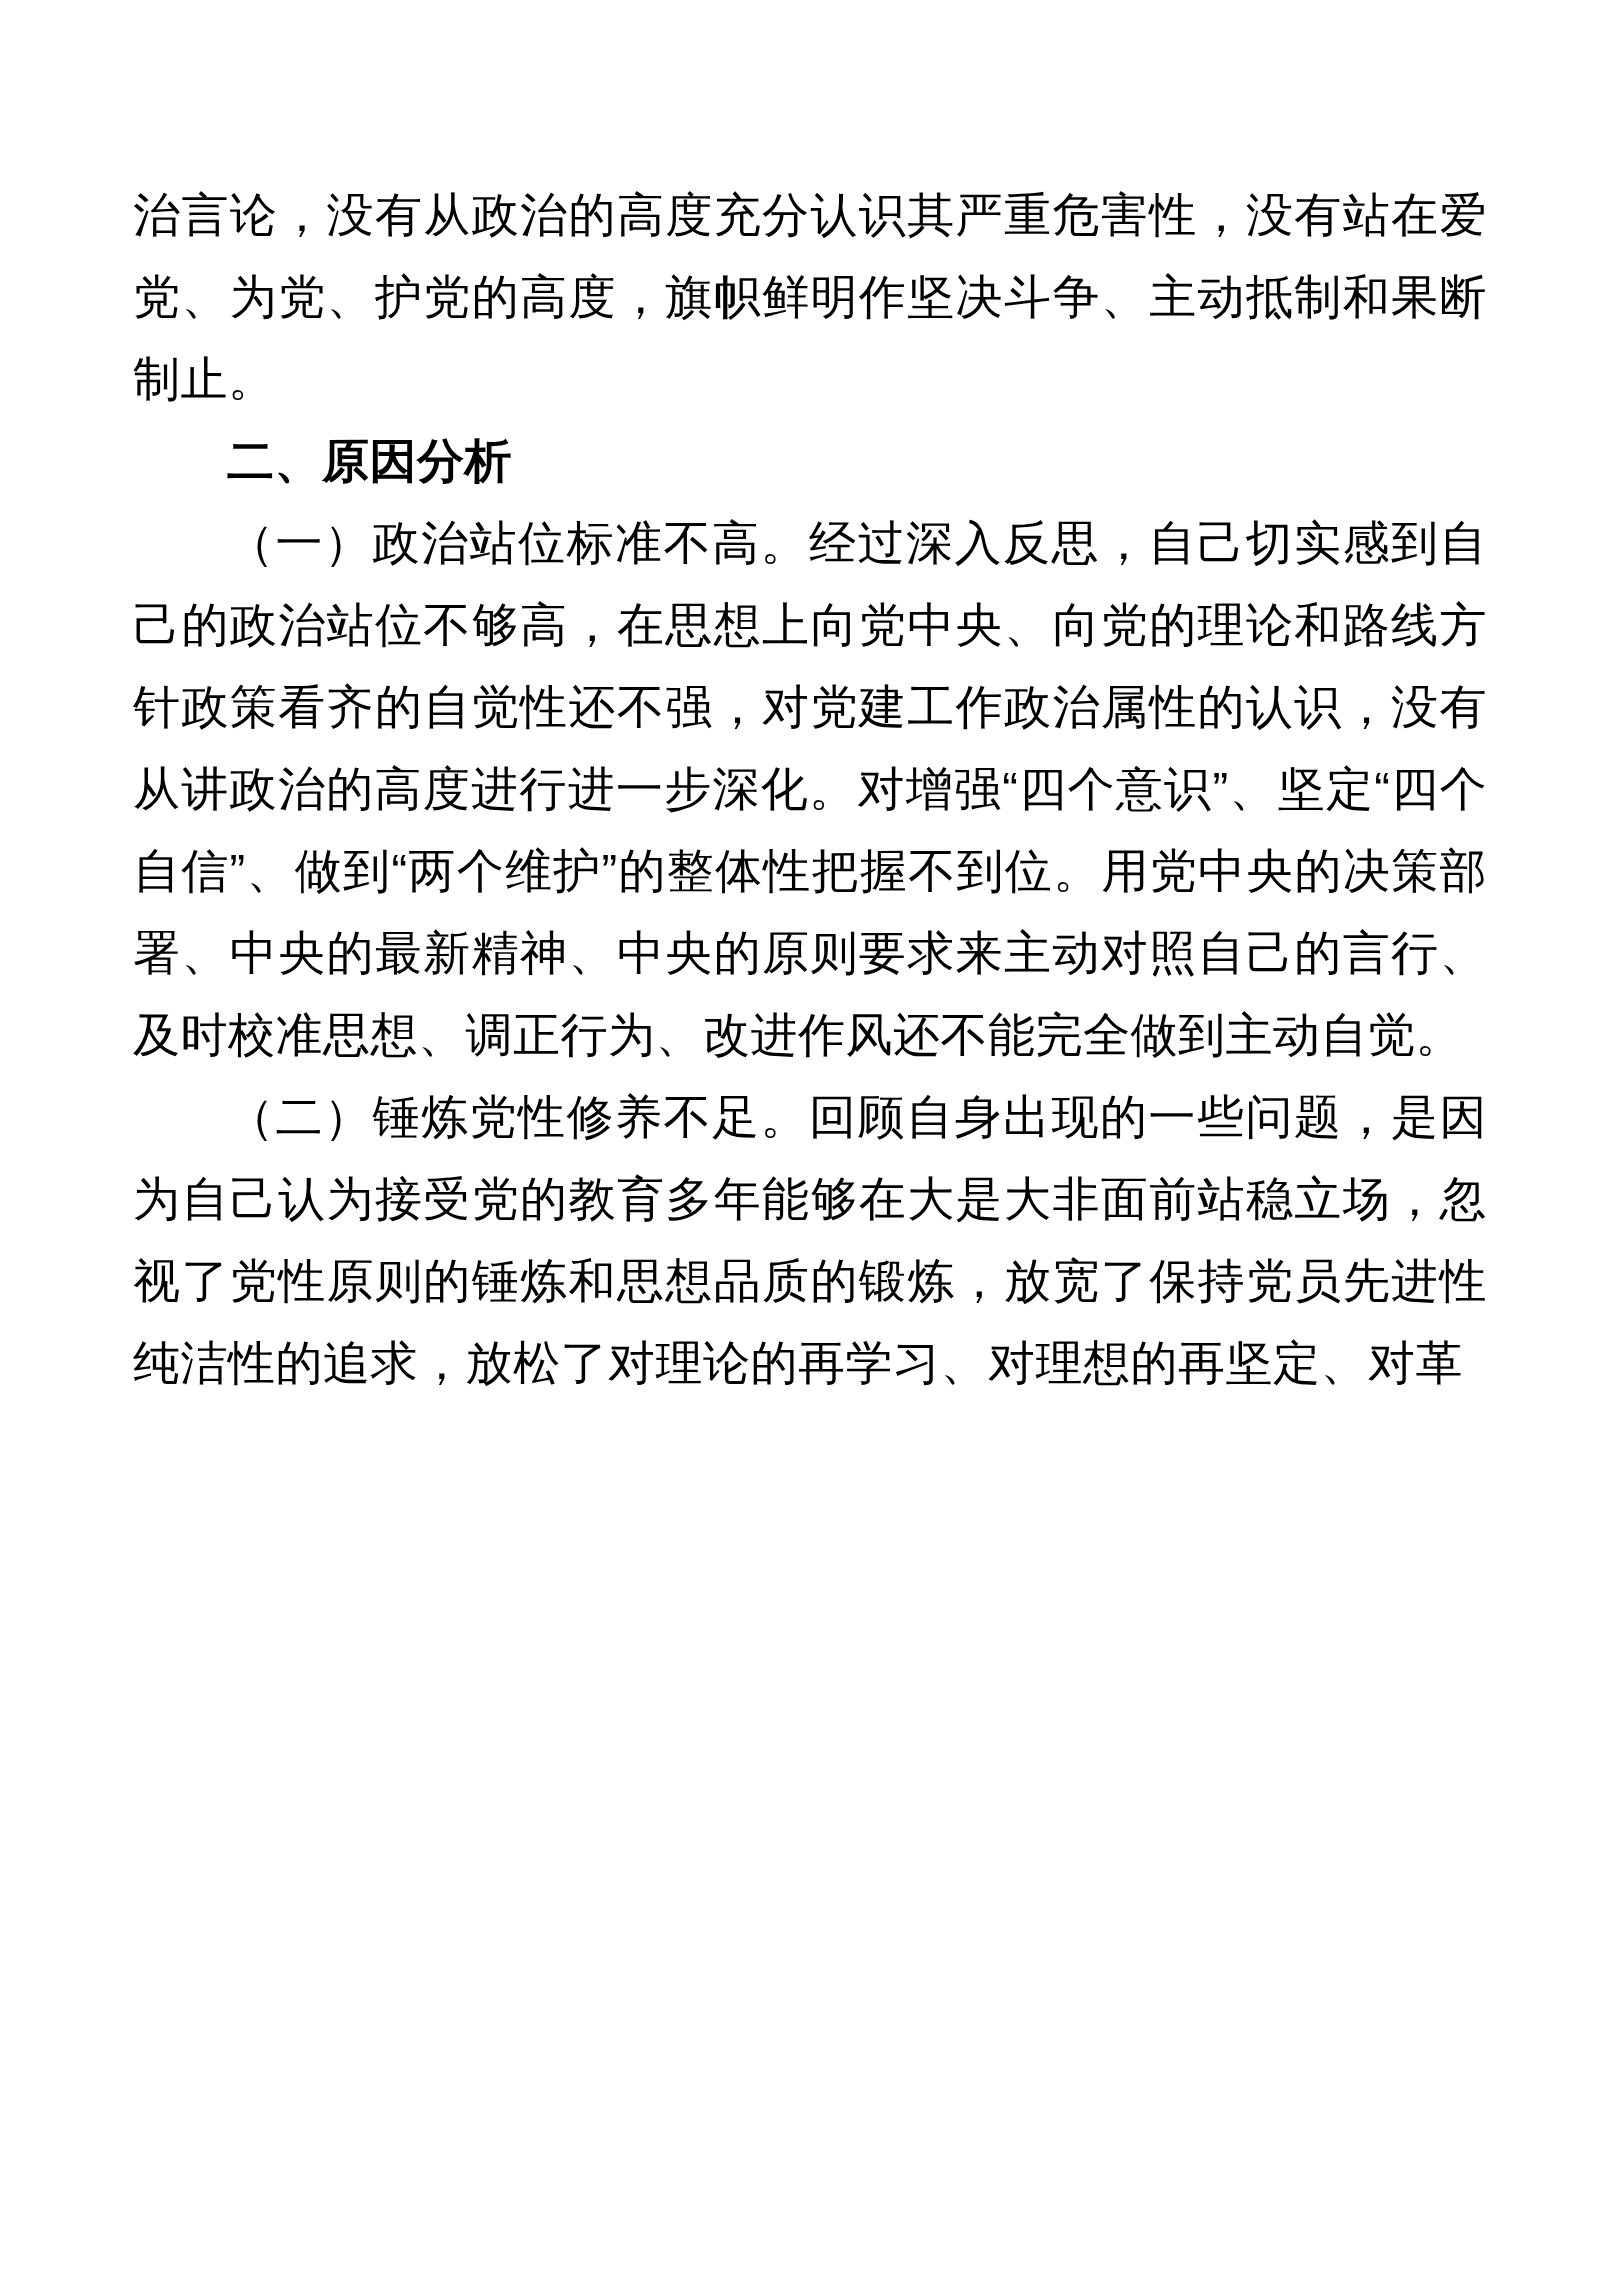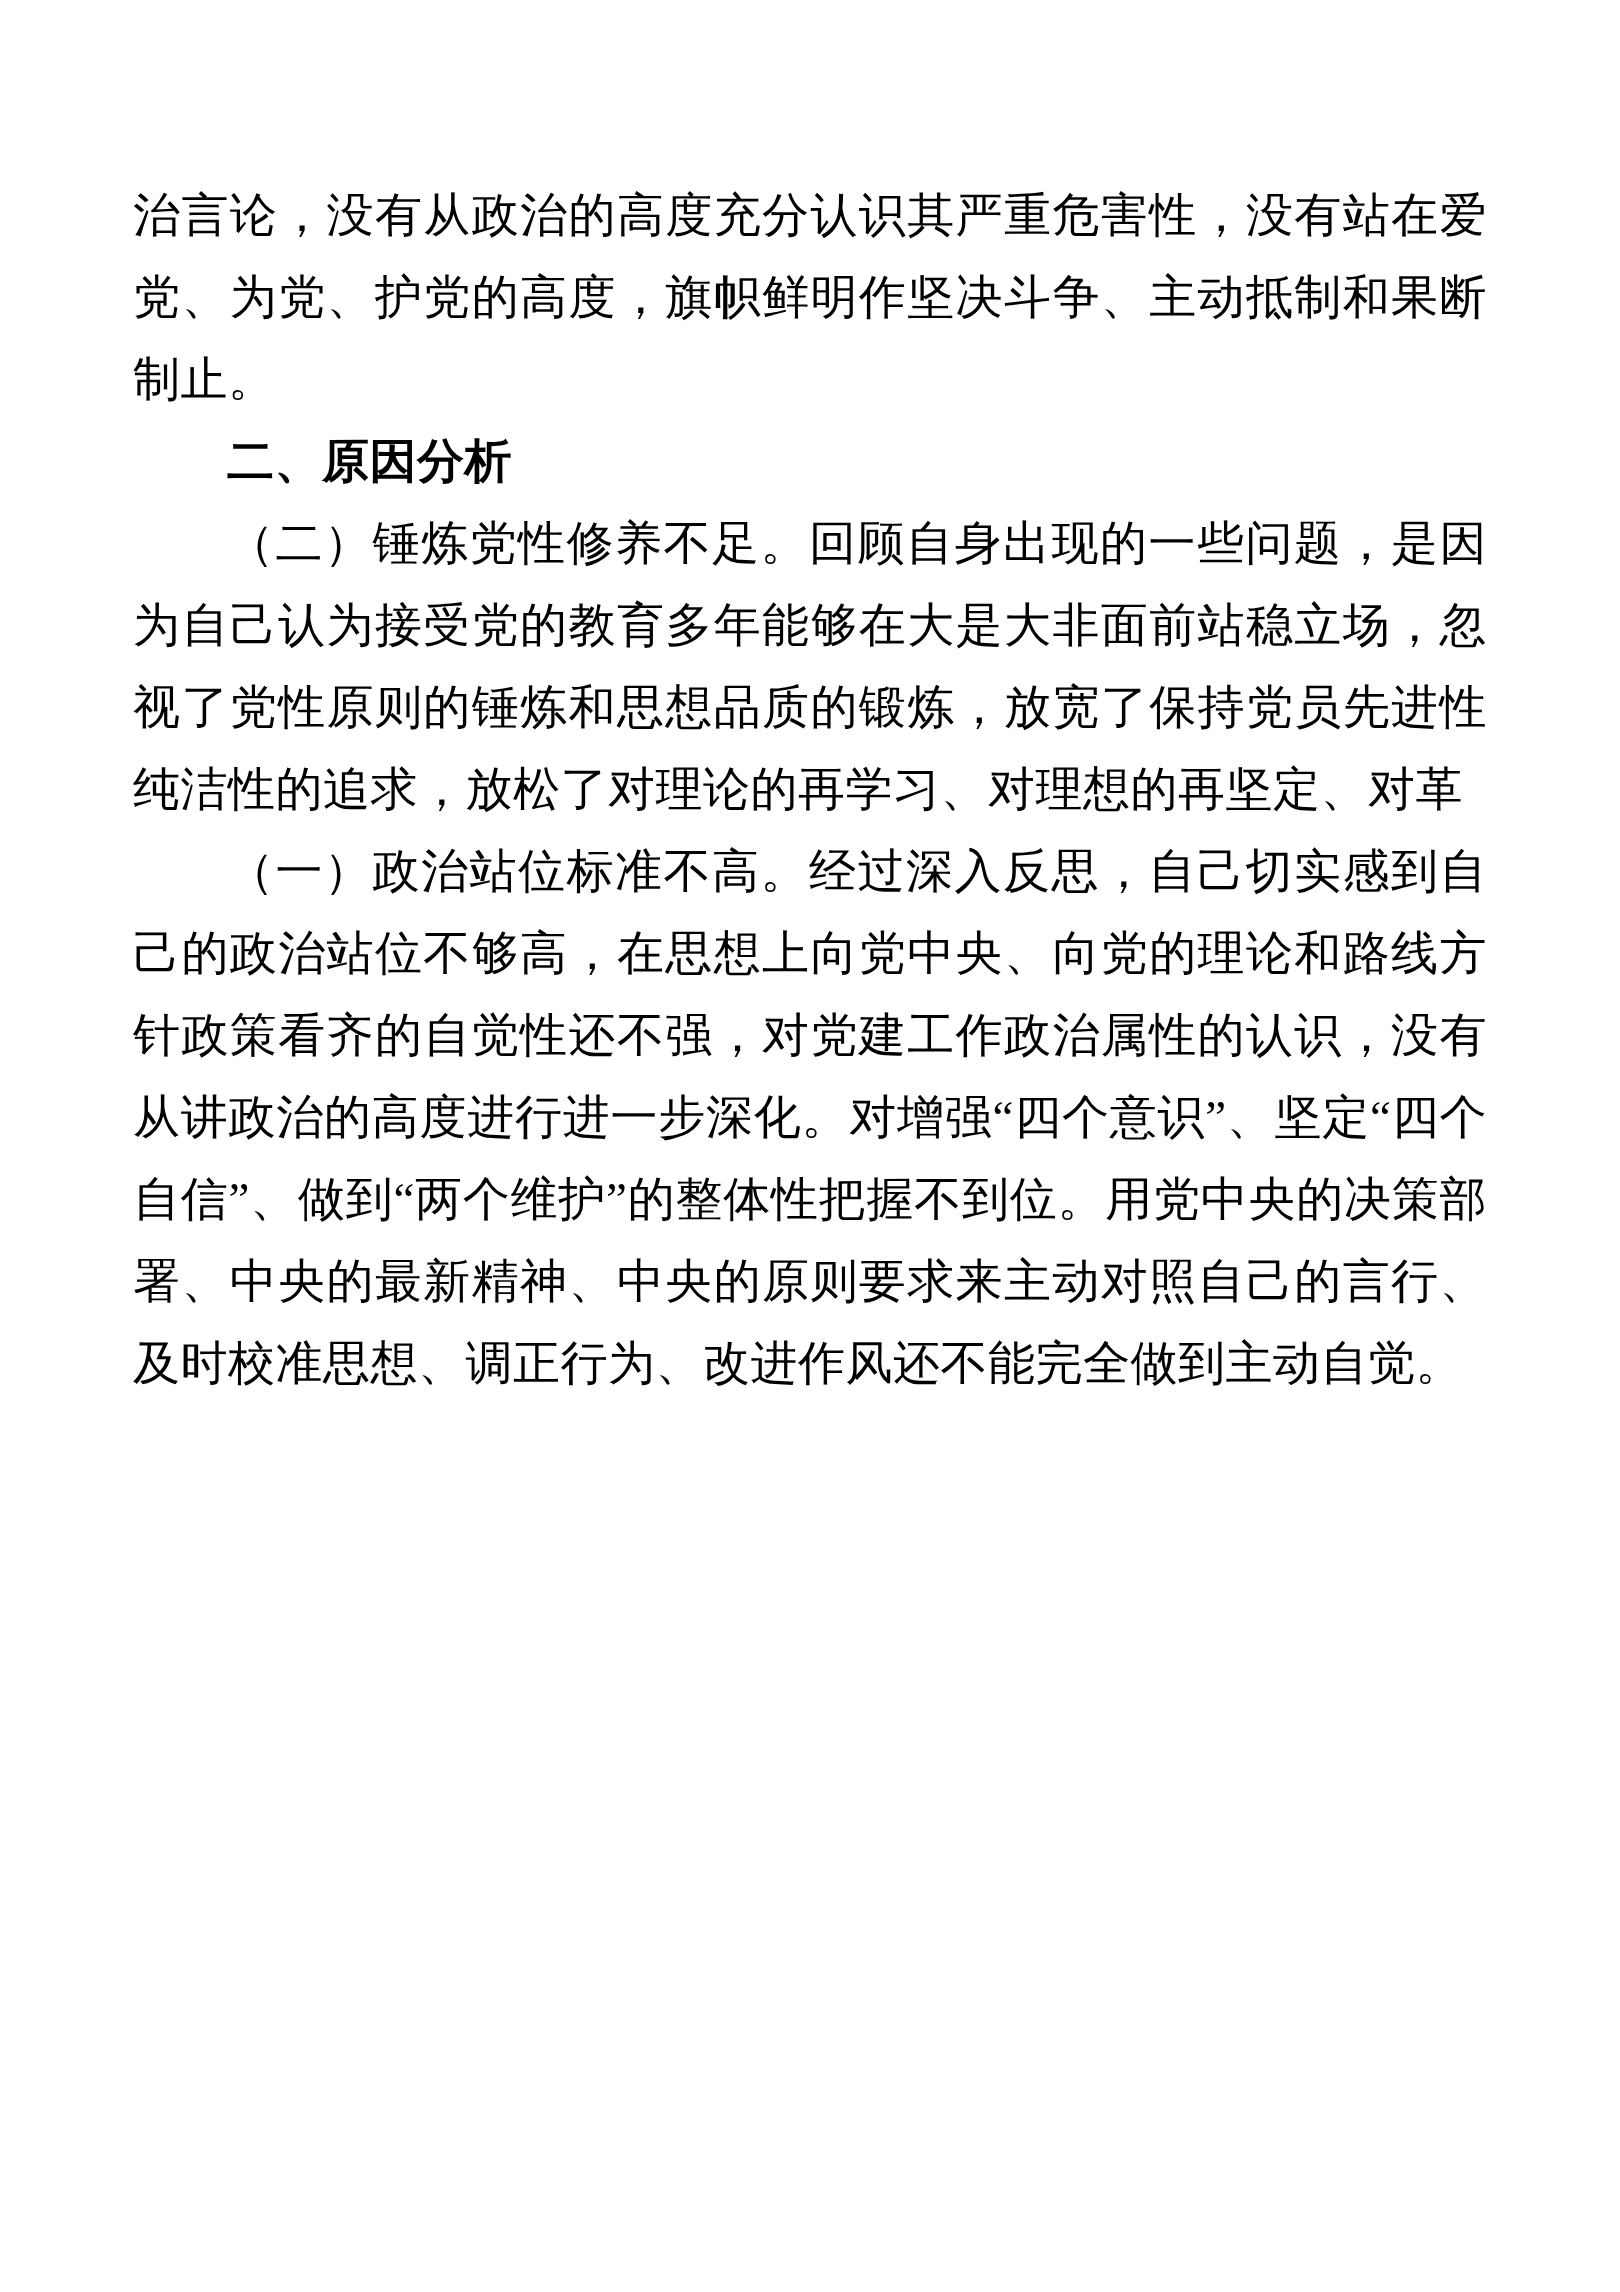--- a/index.html
+++ b/index.html
@@ -9,21 +9,21 @@
   }
   .page {
     position: relative;
     width: 1620px;
     height: 2170px;
     margin: 0 auto;
     background: #ffffff;
     box-sizing: border-box;
     padding: 174px 133px 4px 133px;
     overflow: hidden;
-    font-family: Liberation Serif, serif;
+    font-family: Liberation Sans, sans-serif;
   }
   .doc-body p {
     margin: 0;
     padding: 0;
     font-size: 47px;
     line-height: 82px;
     color: #000000;
     text-align: justify;
     text-justify: inter-ideograph;
     letter-spacing: 0.5px;
@@ -38,17 +38,17 @@
   }
 </style>
 </head>
 <body>
 
 <div class="page">
   <div class="doc-body">
 
   <p>治言论，没有从政治的高度充分认识其严重危害性，没有站在爱党、为党、护党的高度，旗帜鲜明作坚决斗争、主动抵制和果断制止。</p>
       <p class="indent bold">二、原因分析</p>
+      <p class="indent">（一）政治站位标准不高。经过深入反思，自己切实感到自己的政治站位不够高，在思想上向党中央、向党的理论和路线方针政策看齐的自觉性还不强，对党建工作政治属性的认识，没有从讲政治的高度进行进一步深化。对增强“四个意识”、坚定“四个自信”、做到“两个维护”的整体性把握不到位。用党中央的决策部署、中央的最新精神、中央的原则要求来主动对照自己的言行、及时校准思想、调正行为、改进作风还不能完全做到主动自觉。</p>
       <p class="indent">（二）锤炼党性修养不足。回顾自身出现的一些问题，是因为自己认为接受党的教育多年能够在大是大非面前站稳立场，忽视了党性原则的锤炼和思想品质的锻炼，放宽了保持党员先进性纯洁性的追求，放松了对理论的再学习、对理想的再坚定、对革</p>
-      <p class="indent">（一）政治站位标准不高。经过深入反思，自己切实感到自己的政治站位不够高，在思想上向党中央、向党的理论和路线方针政策看齐的自觉性还不强，对党建工作政治属性的认识，没有从讲政治的高度进行进一步深化。对增强“四个意识”、坚定“四个自信”、做到“两个维护”的整体性把握不到位。用党中央的决策部署、中央的最新精神、中央的原则要求来主动对照自己的言行、及时校准思想、调正行为、改进作风还不能完全做到主动自觉。</p>
     </div>
 </div>
 
 
 </body></html>

